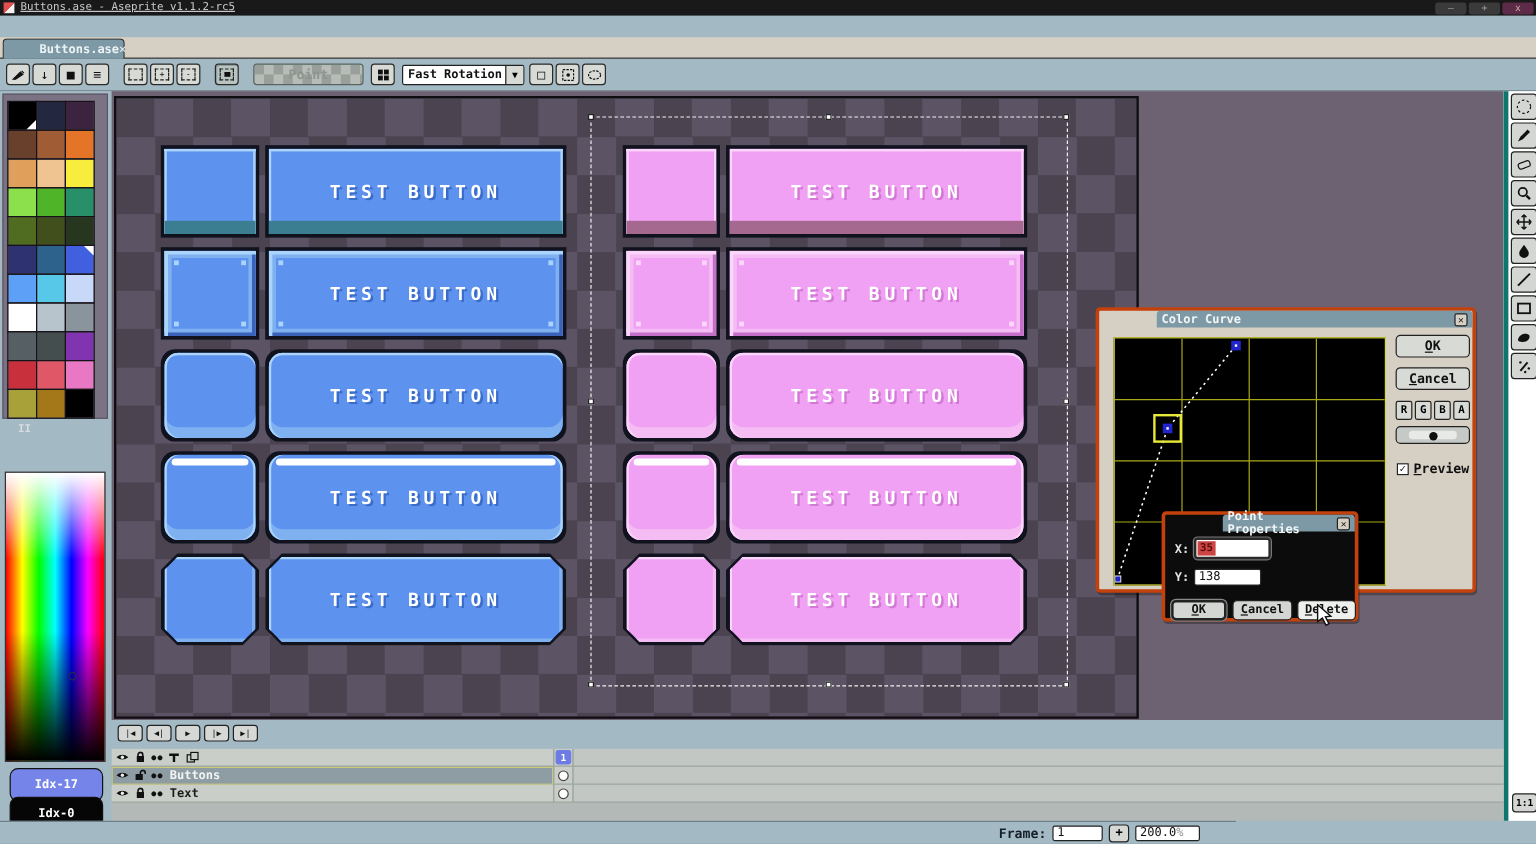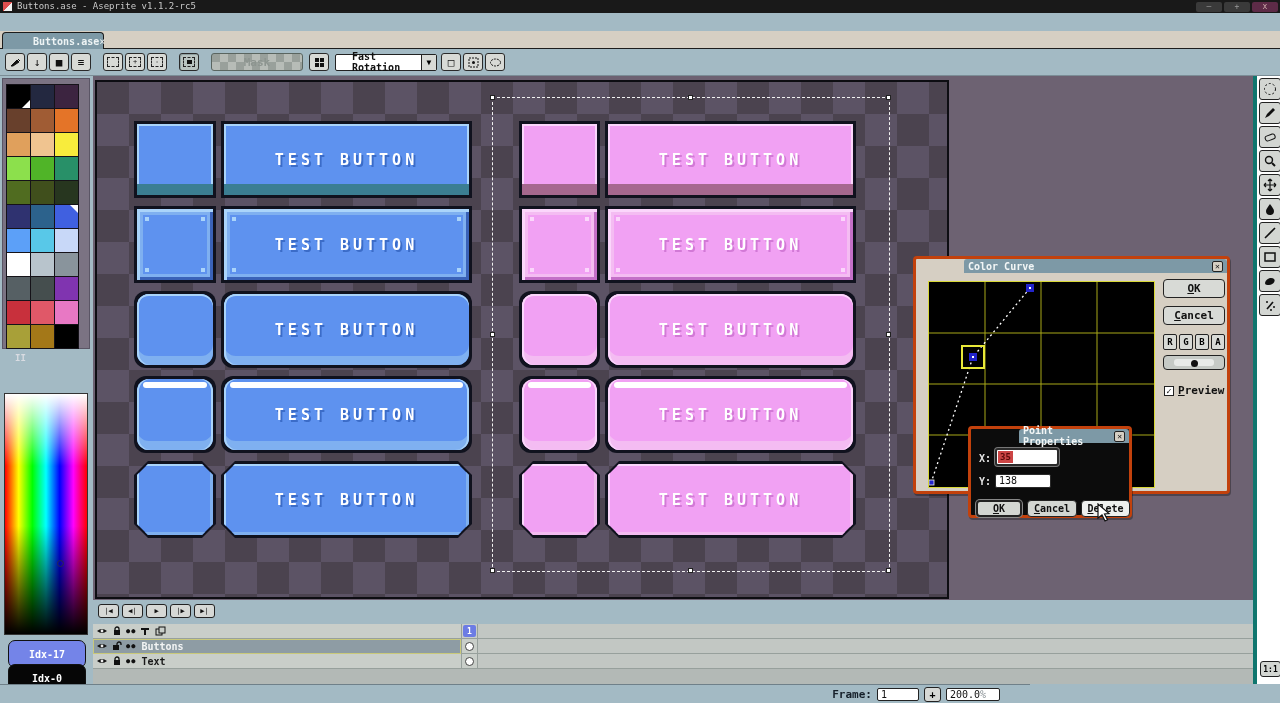--- a/index.html
+++ b/index.html
@@ -6,21 +6,21 @@
   html,body { width:1280px; height:703px; overflow:hidden; background:#a3bac4;
     font-family:"DejaVu Sans Mono", monospace; }
   .abs { position:absolute; }
   #stage { position:relative; width:1280px; height:703px; }
 
   
   #titlebar { left:0; top:0; width:1280px; height:13px; background:#191919;
     display:flex; align-items:center; }
   #app-icon { width:9px; height:9px; margin:0 5px 0 3px;
     background:linear-gradient(135deg,#e05050 55%,#f2f2f2 55%); }
-  #title-text { color:#c9c9c9; font-size:9px; line-height:13px; }
+  #title-text { color:#c9c9c9; font-size:9px; line-height:13px;text-decoration:underline; }
   #win-controls { margin-left:auto; display:flex; gap:2px; padding-right:2px; }
   .winbtn { width:26px; height:10px; background:#3a3a3a; color:#9a9a9a;
     font-size:8px; line-height:9px; text-align:center; border-radius:2px; }
   .winbtn.close { background:#5d2b47; color:#caa; }
 
   #menubar { left:0; top:13px; width:1280px; height:18px; background:#d6cfc3;
     display:flex; align-items:center; padding-left:6px; }
   .menu-item { font:bold 11px "DejaVu Sans Mono",monospace; color:#1c1c1c;
     padding:0 11px; cursor:default; }
   .menu-item u { text-decoration:underline; }
@@ -42,21 +42,21 @@
   .cbtn.pressed { background:#b9c4c1; box-shadow:inset 1px 1px 0 #8fa0a0; }
   .dash { width:12px; height:10px; border:1px dashed #222; display:inline-flex;
     align-items:center; justify-content:center; font-size:7px; line-height:1; }
   .gap { width:10px; }
   #mask-btn { width:92px; height:18px; border:1px solid #5a6560; border-radius:3px;
     background:repeating-conic-gradient(#b7bcb7 0 25%, #99a09b 0 50%) 0 0/16px 16px;
     display:flex; align-items:center; justify-content:center;
     color:#8d9590; font:bold 11px "DejaVu Sans Mono",monospace; margin-right:6px; }
   #rot-select { width:102px; height:17px; background:#fff; border:1px solid #222;
     border-radius:2px; display:flex; align-items:center; margin:0 4px 0 4px; }
-  #rot-label { flex:1; font:bold 10px "DejaVu Sans Mono",monospace; padding-left:16px; color:#111; }
+  #rot-label { flex:1; font:bold 10px "DejaVu Sans Mono",monospace; padding-left:4px; color:#111; }
   #rot-arrow { width:15px; height:15px; background:#d8dad6; border-left:1px solid #222;
     display:flex; align-items:center; justify-content:center; font-size:8px; }
 
   
   #leftpanel { left:0; top:76px; width:93px; height:608px; background:#a3bac4; }
   #palettebox { position:absolute; left:2px; top:2px; width:88px; height:271px;
     background:#7b7383; border:1px solid #5a5565; }
   #swatches { position:absolute; left:4px; top:6px; width:72px; }
   .swatch { position:relative; float:left; width:23px; height:23px; margin:0 1px 1px 0;
     outline:1px solid #151218; }
@@ -238,21 +238,21 @@
     <span class="cbtn">
         <span class="dash">-</span>
       </span>
     <span class="gap"></span>
     <span class="cbtn pressed">
         <span class="dash">
           <span style="width:5px;height:4px;background:#111"></span>
         </span>
       </span>
     <span class="gap"></span>
-    <span id="mask-btn">Mask</span>
+    <span id="mask-btn">Point</span>
     <span class="cbtn">
       <svg width="11" height="11">
           <rect x="1" y="1" width="4" height="4" fill="#111"></rect>
           <rect x="6" y="1" width="4" height="4" fill="#111"></rect>
           <rect x="1" y="6" width="4" height="4" fill="#111"></rect>
           <rect x="6" y="6" width="4" height="4" fill="#111"></rect>
         </svg>
       </span>
     <span id="rot-select">
       <span id="rot-label">Fast Rotation</span>

